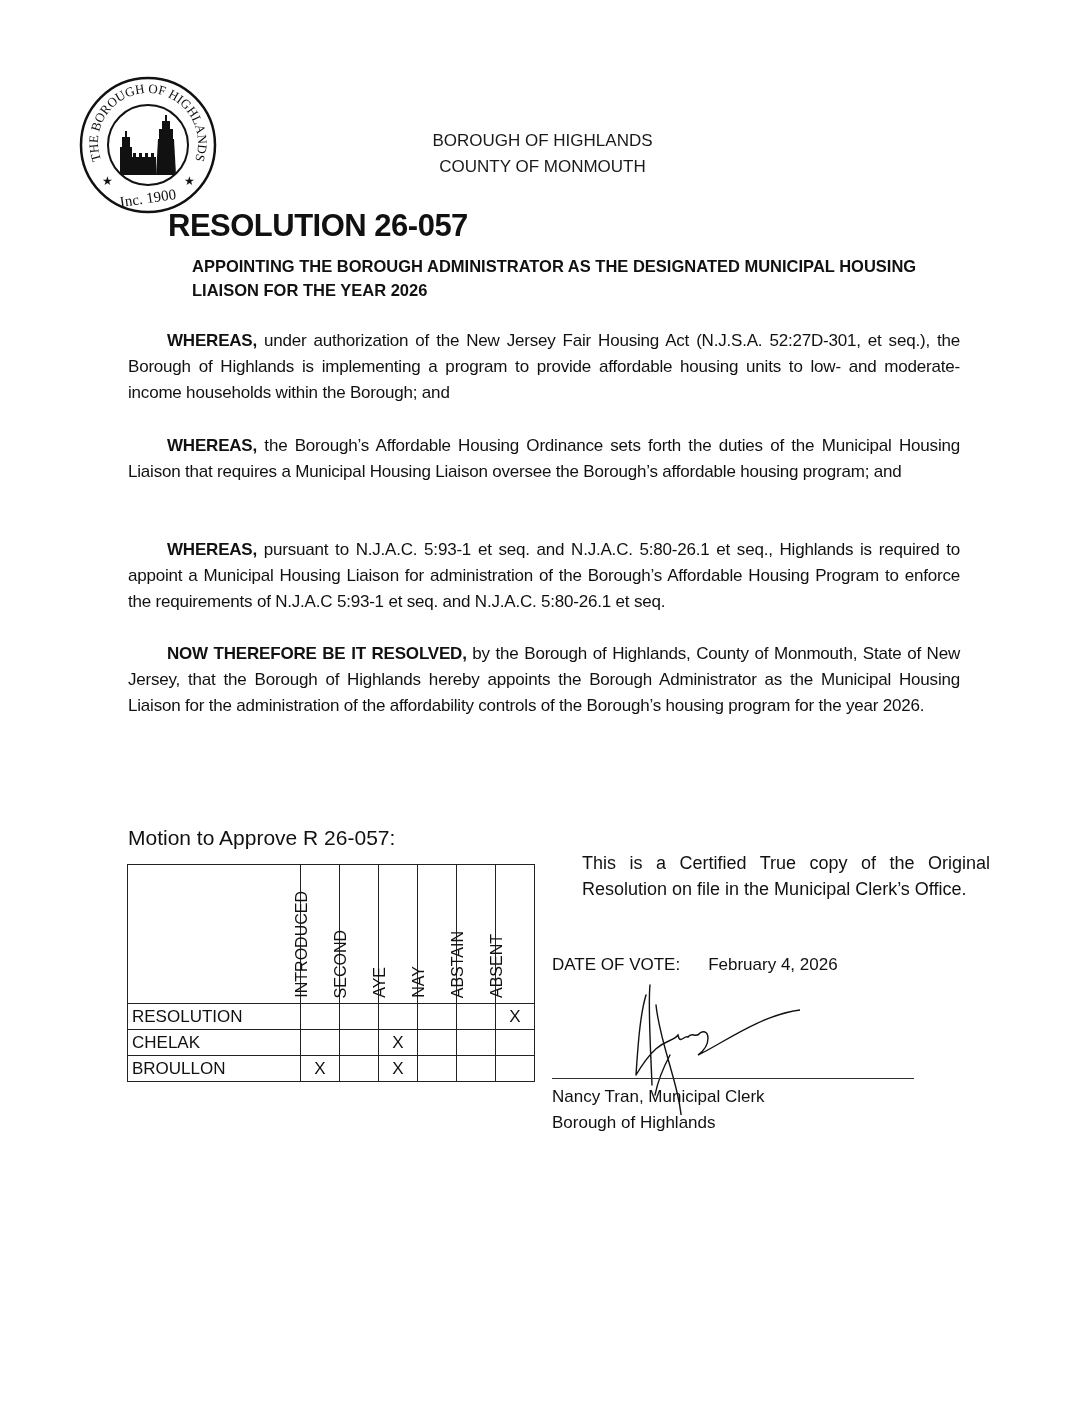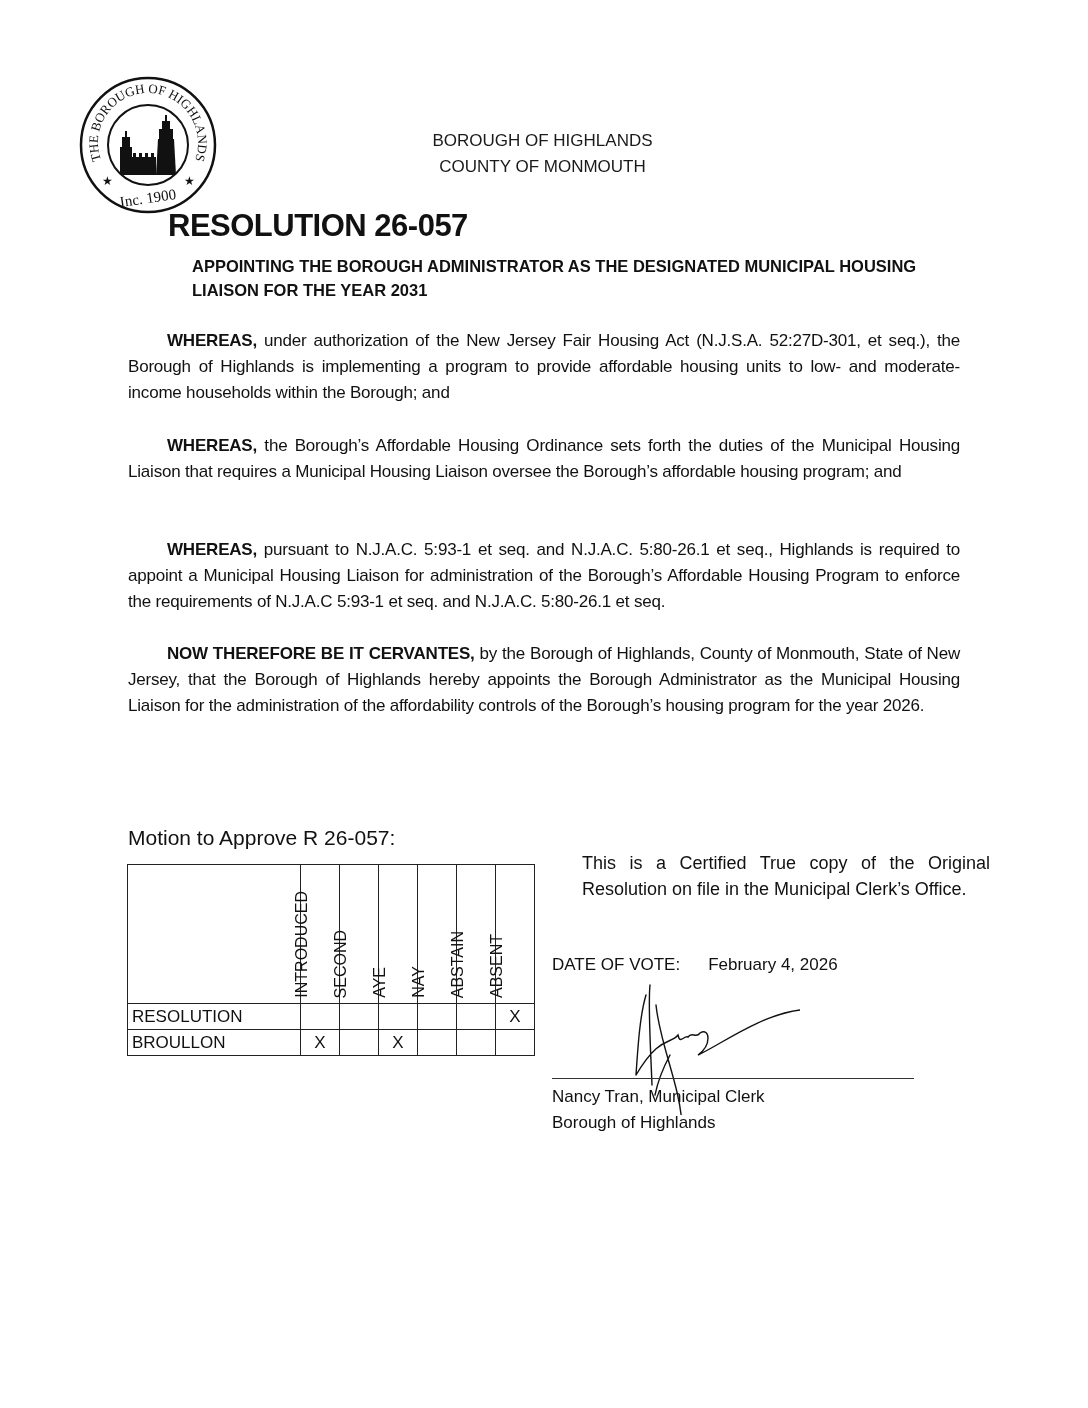--- a/index.html
+++ b/index.html
@@ -54,33 +54,33 @@
     <polygon points="78,100 80,64 96,64 98,100"></polygon>
     <rect x="81" y="54" width="14" height="10"></rect>
     <rect x="84" y="46" width="8" height="8"></rect>
     <rect x="87" y="40" width="2" height="6"></rect>
   </g>
 </svg>
 
 <div class="abs hdr" style="top:131px;">BOROUGH OF HIGHLANDS</div>
 <div class="abs hdr" style="top:157px;">COUNTY OF MONMOUTH</div>
 <div class="abs" id="title">RESOLUTION 26-057</div>
-<div class="abs" id="subtitle">APPOINTING THE BOROUGH ADMINISTRATOR AS THE DESIGNATED MUNICIPAL HOUSING LIAISON FOR THE YEAR 2031</div>
+<div class="abs" id="subtitle">APPOINTING THE BOROUGH ADMINISTRATOR AS THE DESIGNATED MUNICIPAL HOUSING LIAISON FOR THE YEAR 2026</div>
 
 <div class="abs para" style="top:328px;">
   <b>WHEREAS,</b><span> under authorization of the New Jersey Fair Housing Act (N.J.S.A. 52:27D-301, et seq.), the Borough of Highlands is implementing a program to provide affordable housing units to low- and moderate-income households within the Borough; and</span>
 </div>
 <div class="abs para" style="top:433px;">
   <b>WHEREAS,</b><span> the Borough’s Affordable Housing Ordinance sets forth the duties of the Municipal Housing Liaison that requires a Municipal Housing Liaison oversee the Borough’s affordable housing program; and</span>
 </div>
 <div class="abs para" style="top:537px;">
   <b>WHEREAS,</b><span> pursuant to N.J.A.C. 5:93-1 et seq. and N.J.A.C. 5:80-26.1 et seq., Highlands is required to appoint a Municipal Housing Liaison for administration of the Borough’s Affordable Housing Program to enforce the requirements of N.J.A.C 5:93-1 et seq. and N.J.A.C. 5:80-26.1 et seq.</span>
 </div>
 <div class="abs para" style="top:641px;">
-  <b>NOW THEREFORE BE IT CERVANTES,</b><span> by the Borough of Highlands, County of Monmouth, State of New Jersey, that the Borough of Highlands hereby appoints the Borough Administrator as the Municipal Housing Liaison for the administration of the affordability controls of the Borough’s housing program for the year 2026.</span>
+  <b>NOW THEREFORE BE IT RESOLVED,</b><span> by the Borough of Highlands, County of Monmouth, State of New Jersey, that the Borough of Highlands hereby appoints the Borough Administrator as the Municipal Housing Liaison for the administration of the affordability controls of the Borough’s housing program for the year 2026.</span>
 </div>
 
 <div class="abs" id="motion">Motion to Approve R 26-057:</div>
 
 <table id="votes">
   <tbody>
       <tr class="head">
     <td class="name"></td>
     <td class="c"><span class="vlabel">INTRODUCED</span></td>
     <td class="c"><span class="vlabel">SECOND</span></td>
@@ -90,20 +90,29 @@
     <td class="c"><span class="vlabel">ABSENT</span></td>
   </tr>
   <tr>
     <td class="name">RESOLUTION</td>
     <td class="c"></td>
     <td class="c"></td>
     <td class="c"></td>
     <td class="c"></td>
     <td class="c"></td>
     <td class="c">X</td>
+  </tr>
+  <tr>
+    <td class="name">CHELAK</td>
+    <td class="c"></td>
+    <td class="c"></td>
+    <td class="c">X</td>
+    <td class="c"></td>
+    <td class="c"></td>
+    <td class="c"></td>
   </tr>
   <tr>
     <td class="name">BROULLON</td>
     <td class="c">X</td>
     <td class="c"></td>
     <td class="c">X</td>
     <td class="c"></td>
     <td class="c"></td>
     <td class="c"></td>
   </tr>

